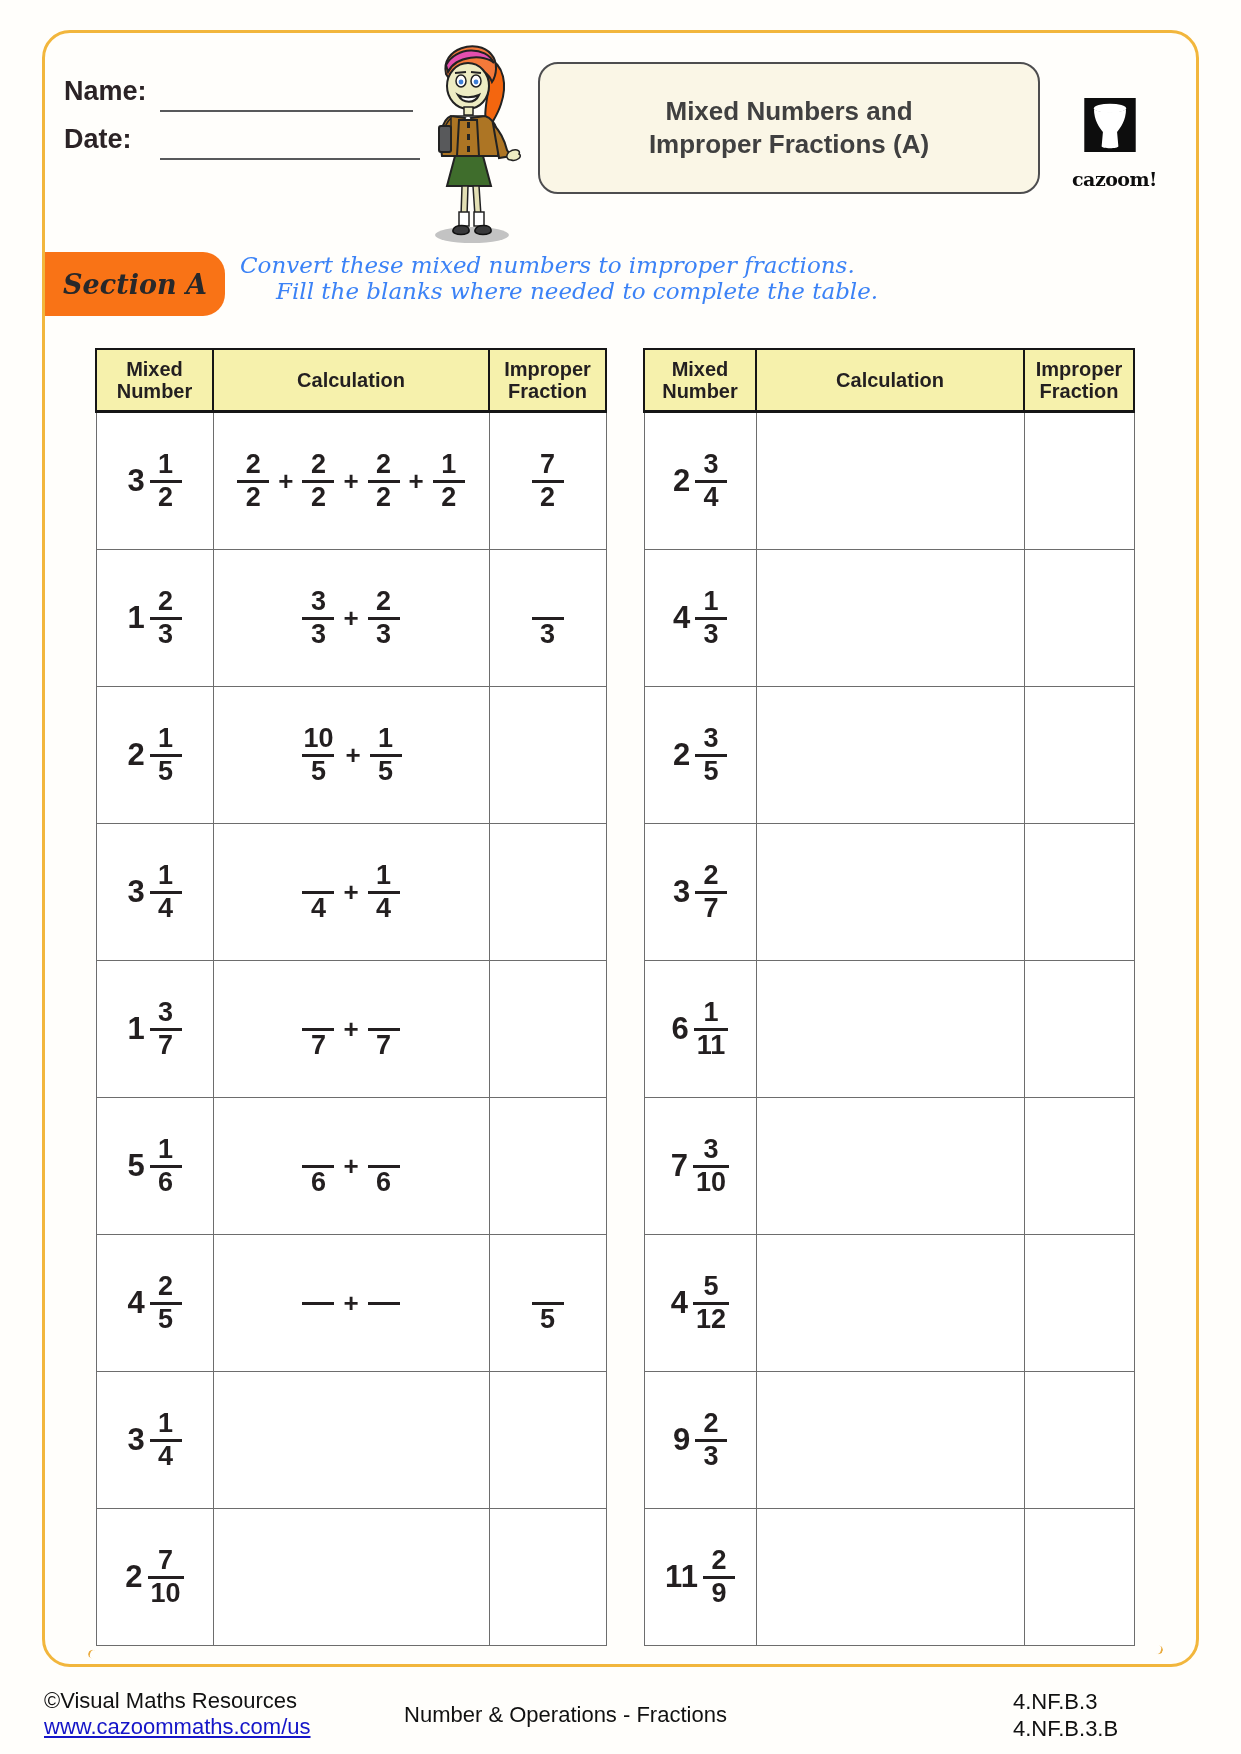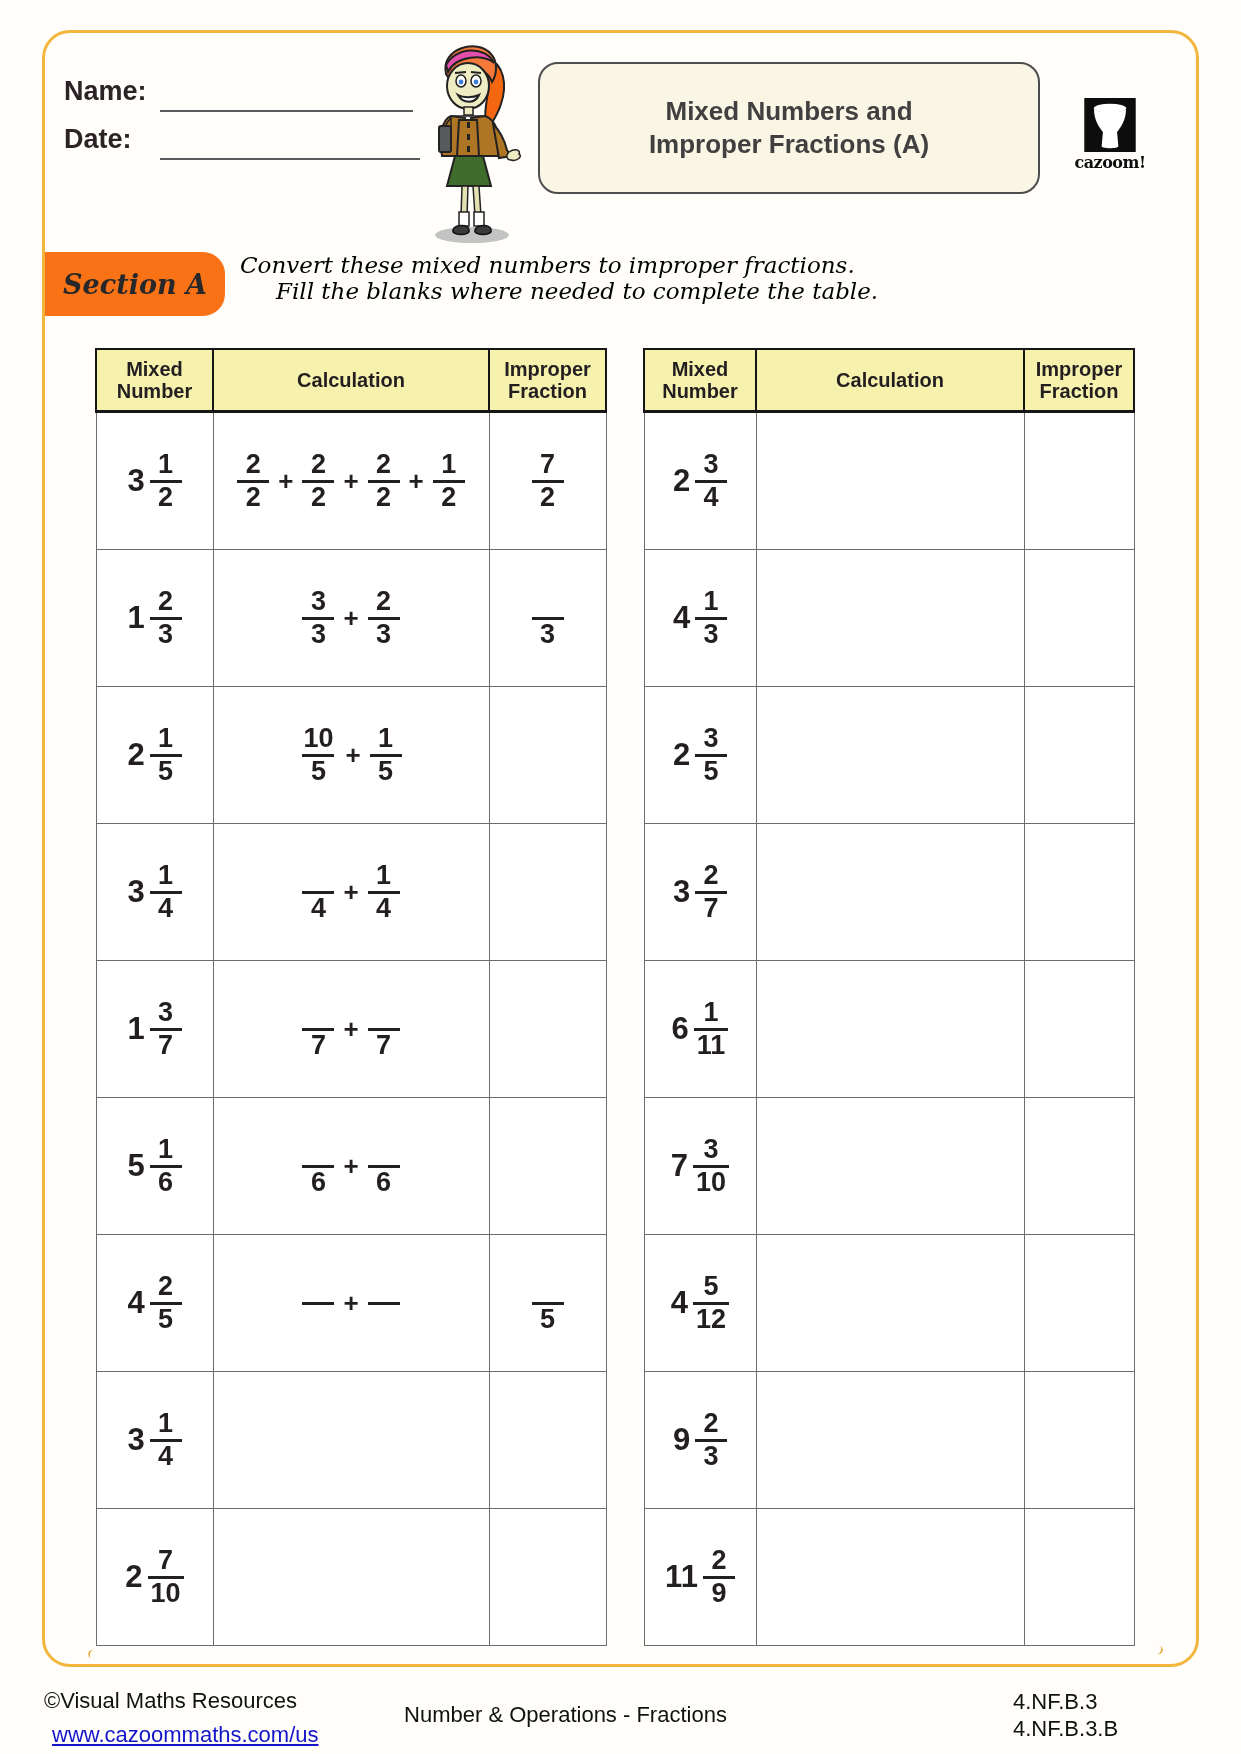--- a/index.html
+++ b/index.html
@@ -9,30 +9,30 @@
          border:3px solid #f2b63c;border-radius:28px;background:#fffefb;}
   
   .fieldlabel{position:absolute;font-weight:bold;font-size:27px;color:#2b2326;}
   .fieldline{position:absolute;border-bottom:2.5px solid #58595b;}
   #titlebox{position:absolute;left:538px;top:62px;width:498px;height:128px;
             background:#faf6e6;border:2.5px solid #4d4d4f;border-radius:20px;
             display:flex;flex-direction:column;align-items:center;justify-content:center;}
   #titlebox .tline{font-weight:bold;font-size:26px;line-height:1.28;color:#404040;}
   #logo{position:absolute;left:1072px;top:98px;width:76px;text-align:center;}
   #logo .drum{display:block;margin:0 auto;}
-  #logo .word{font-family:"DejaVu Serif",serif;font-weight:bold;font-size:16px;
-              letter-spacing:-0.5px;color:#0d0d0d;margin-top:1px;}
+  #logo .word{font-family:"DejaVu Serif",serif;font-weight:bold;font-size:19px;
+              letter-spacing:-0.5px;color:#0d0d0d;margin-top:16px;}
   
   #sectionbadge{position:absolute;left:45px;top:252px;width:180px;height:64px;
             background:#f97316;border-radius:0 22px 22px 0;
             display:flex;align-items:center;justify-content:center;}
   #sectionbadge span{font-family:"DejaVu Serif",serif;font-style:italic;font-weight:bold;
             font-size:27px;color:#28282a;}
   .instr{position:absolute;left:240px;font-family:"DejaVu Serif",serif;font-style:italic;
-         font-size:23px;color:#000000;}
+         font-size:23px;color:#3b82f6;}
   
   table.wstable{position:absolute;border-collapse:collapse;table-layout:fixed;
                 border:1px solid #a16207;background:#fff;}
   .wstable th{background:#f6f1ac;border:2px solid #161616;border-bottom:3.5px solid #161616;
               font-weight:bold;font-size:20px;line-height:1.12;color:#231f20;
               height:56px;padding:2px;text-align:center;}
   .wstable td{border:1.3px solid #6d6d6d;height:136px;text-align:center;vertical-align:middle;padding:0;}
   .frac{display:inline-flex;flex-direction:column;align-items:center;font-weight:bold;
         font-size:27px;color:#231f20;line-height:1;}
   .fnum,.fden{display:flex;align-items:center;justify-content:center;
@@ -432,19 +432,19 @@
           <td></td>
           <td></td>
         </tr>
       </tbody>
   </table>
 
   <div class="corner-mark" style="left:88px;top:1650px;transform:rotate(20deg);"></div>
   <div class="corner-mark" style="left:1152px;top:1645px;transform:rotate(200deg);"></div>
 
   <div class="foot" style="left:44px;top:1688px;text-align:center;">©Visual Maths Resources</div>
-  <div class="foot" id="footlink" style="left:52px;top:1714px;margin-top:8px;">www.cazoommaths.com/us</div>
+  <div class="foot" id="footlink" style="left:44px;top:1714px;">www.cazoommaths.com/us</div>
   <div class="foot" id="footcenter" style="top:1702px;">Number &amp; Operations - Fractions</div>
   <div class="foot" id="footstd" style="left:1013px;top:1688px;">
     <div>4.NF.B.3</div>
     <div>4.NF.B.3.B</div>
   </div>
 </div>
 
 </body></html>

